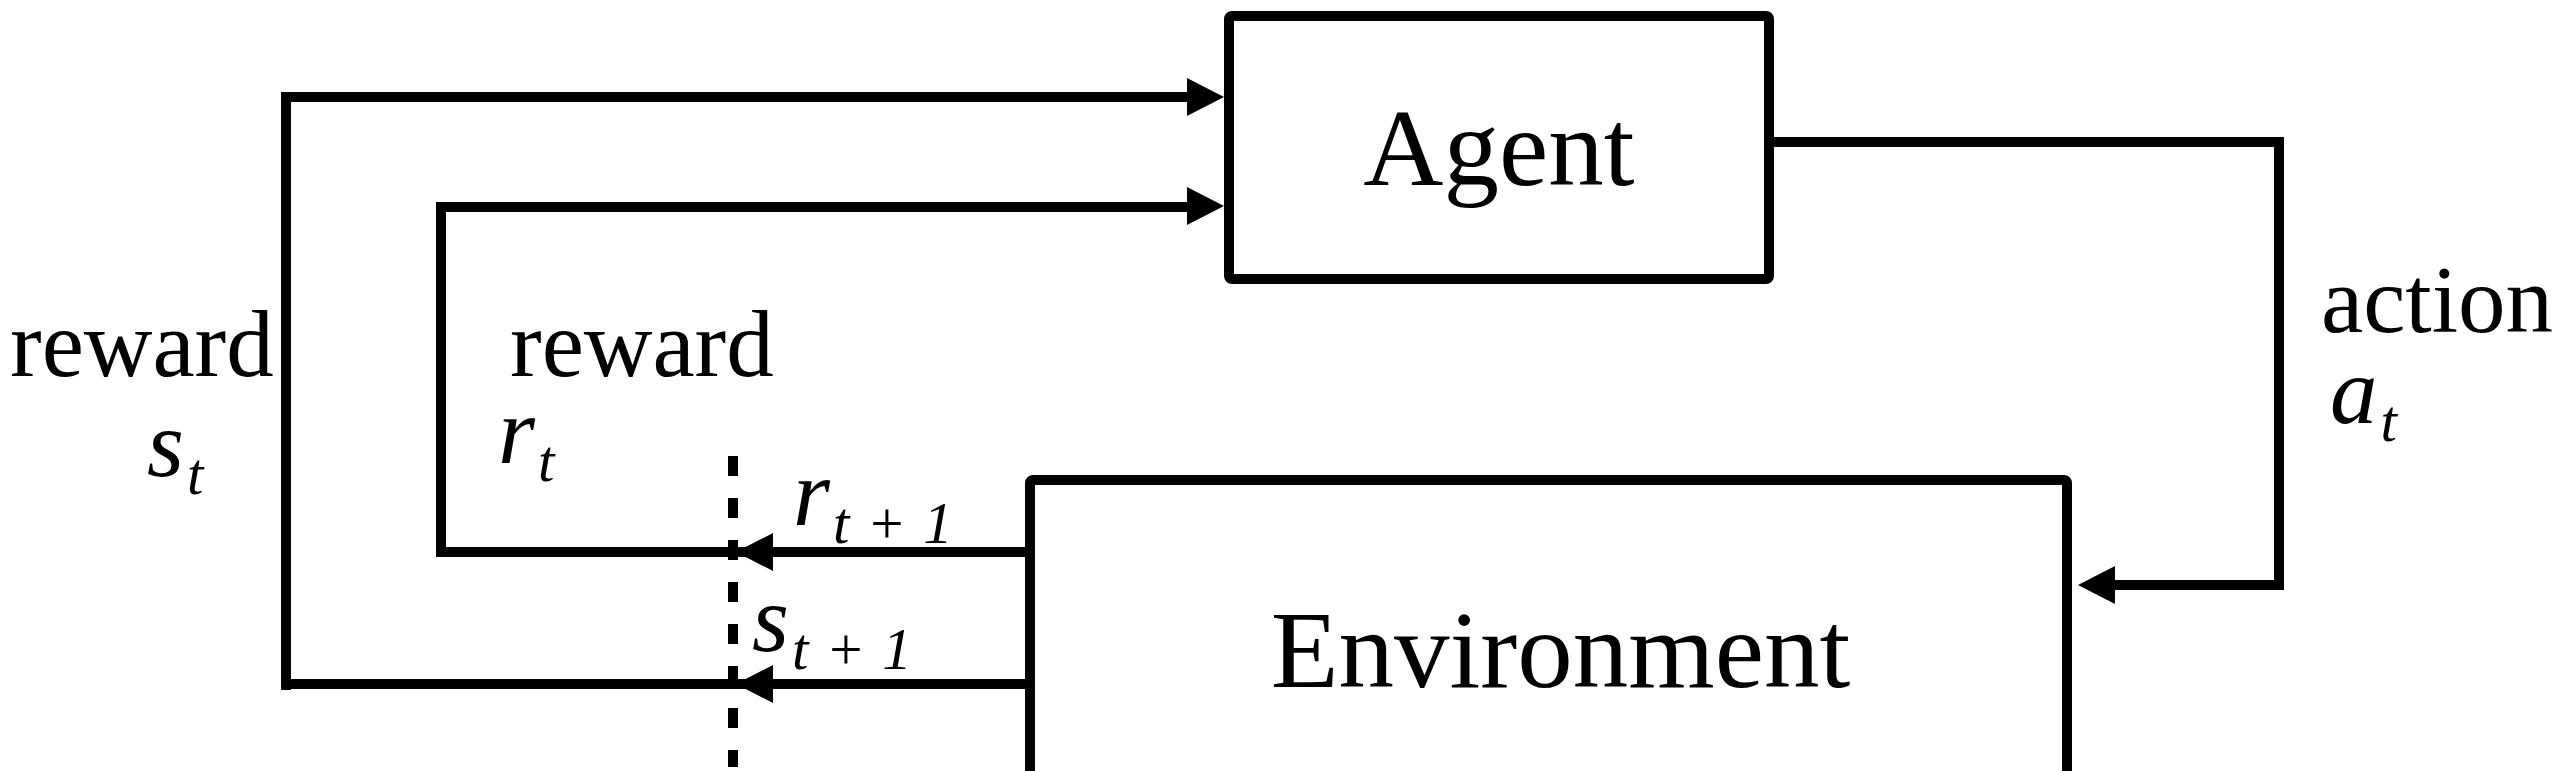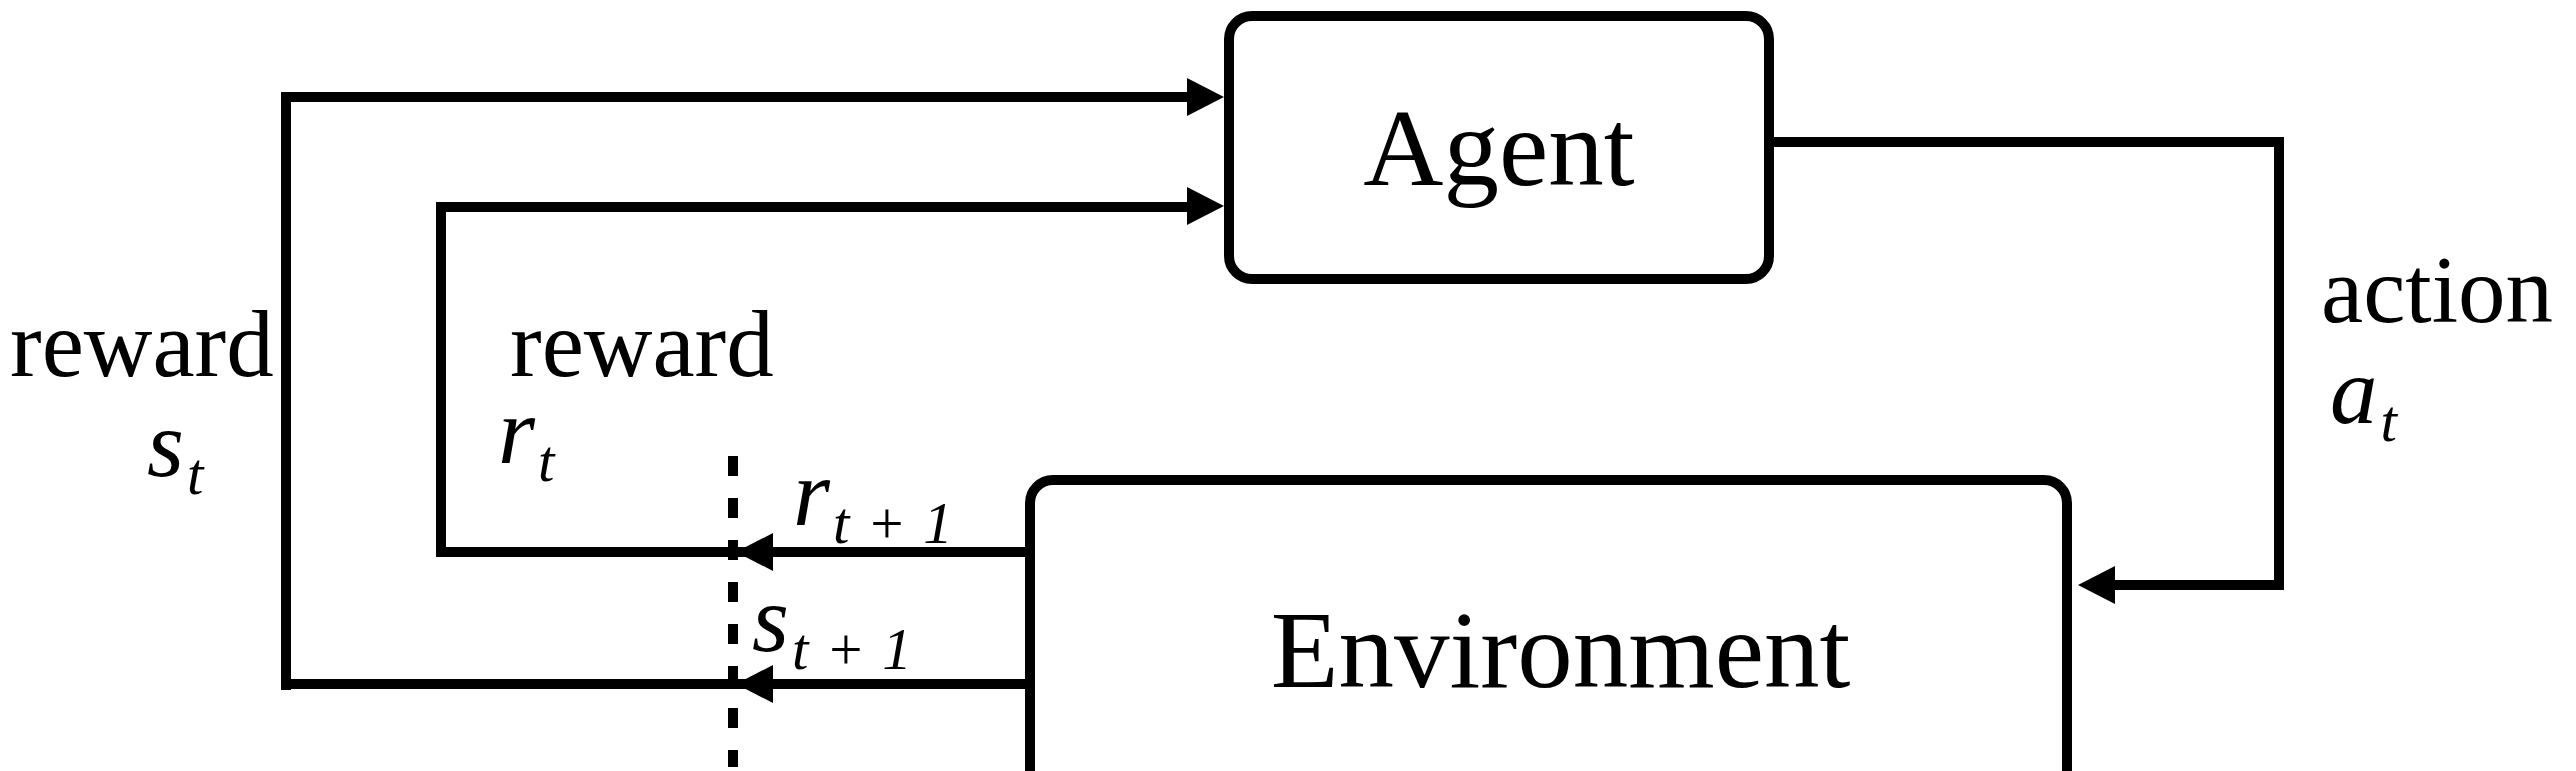--- a/index.html
+++ b/index.html
@@ -26,21 +26,21 @@
   .arrow-r, .arrow-l { position: absolute; width: 0; height: 0;
     border-top: 19.4px solid transparent; border-bottom: 19.4px solid transparent; }
   .arrow-r { border-left: 37px solid #000000; }
   .arrow-l { border-right: 37px solid #000000; }
   
   .box {
     position: absolute;
     box-sizing: border-box;
     background: #ffffff;
     border: 10px solid #000000;
-    border-radius: 28px;
+    border-radius: 8px;
     display: flex;
     align-items: center;
     justify-content: center;
   }
   .boxlabel { font-size: 111px; line-height: 1; color: #000000; }
   
   .lbl { position: absolute; line-height: 1; white-space: nowrap; color: #000000; }
   .word { font-size: 95px; }
   .symline { font-size: 95px; font-style: italic; }
   .sym { font-style: italic; }
@@ -90,21 +90,21 @@
   <div class="lbl word z4" style="left:10px; top:297px;">reward</div>
   <div class="lbl symline z4" style="left:100px; top:397px;margin-left:47px;">
     <span class="sym">s</span><span class="sub">t</span>
   </div>
 
   <div class="lbl word z4" style="left:498px; top:297px;margin-left:12px;">reward</div>
   <div class="lbl symline z4" style="left:498px; top:384px;">
     <span class="sym">r</span><span class="sub">t</span>
   </div>
 
-  <div class="lbl word z4" style="left:2321px; top:243px;">action</div>
+  <div class="lbl word z4" style="left:2321px; top:253px;">action</div>
   <div class="lbl symline z4" style="left:2330px; top:344px;text-align:center;">
     <span class="sym">a</span><span class="sub">t</span>
   </div>
 
   <div class="lbl symline z4" style="left:793px; top:446px;">
     <span class="sym">r</span><span class="sub">t + 1</span>
   </div>
 
   <div class="lbl symline z4" style="left:752px; top:572px;">
     <span class="sym">s</span><span class="sub">t + 1</span>

